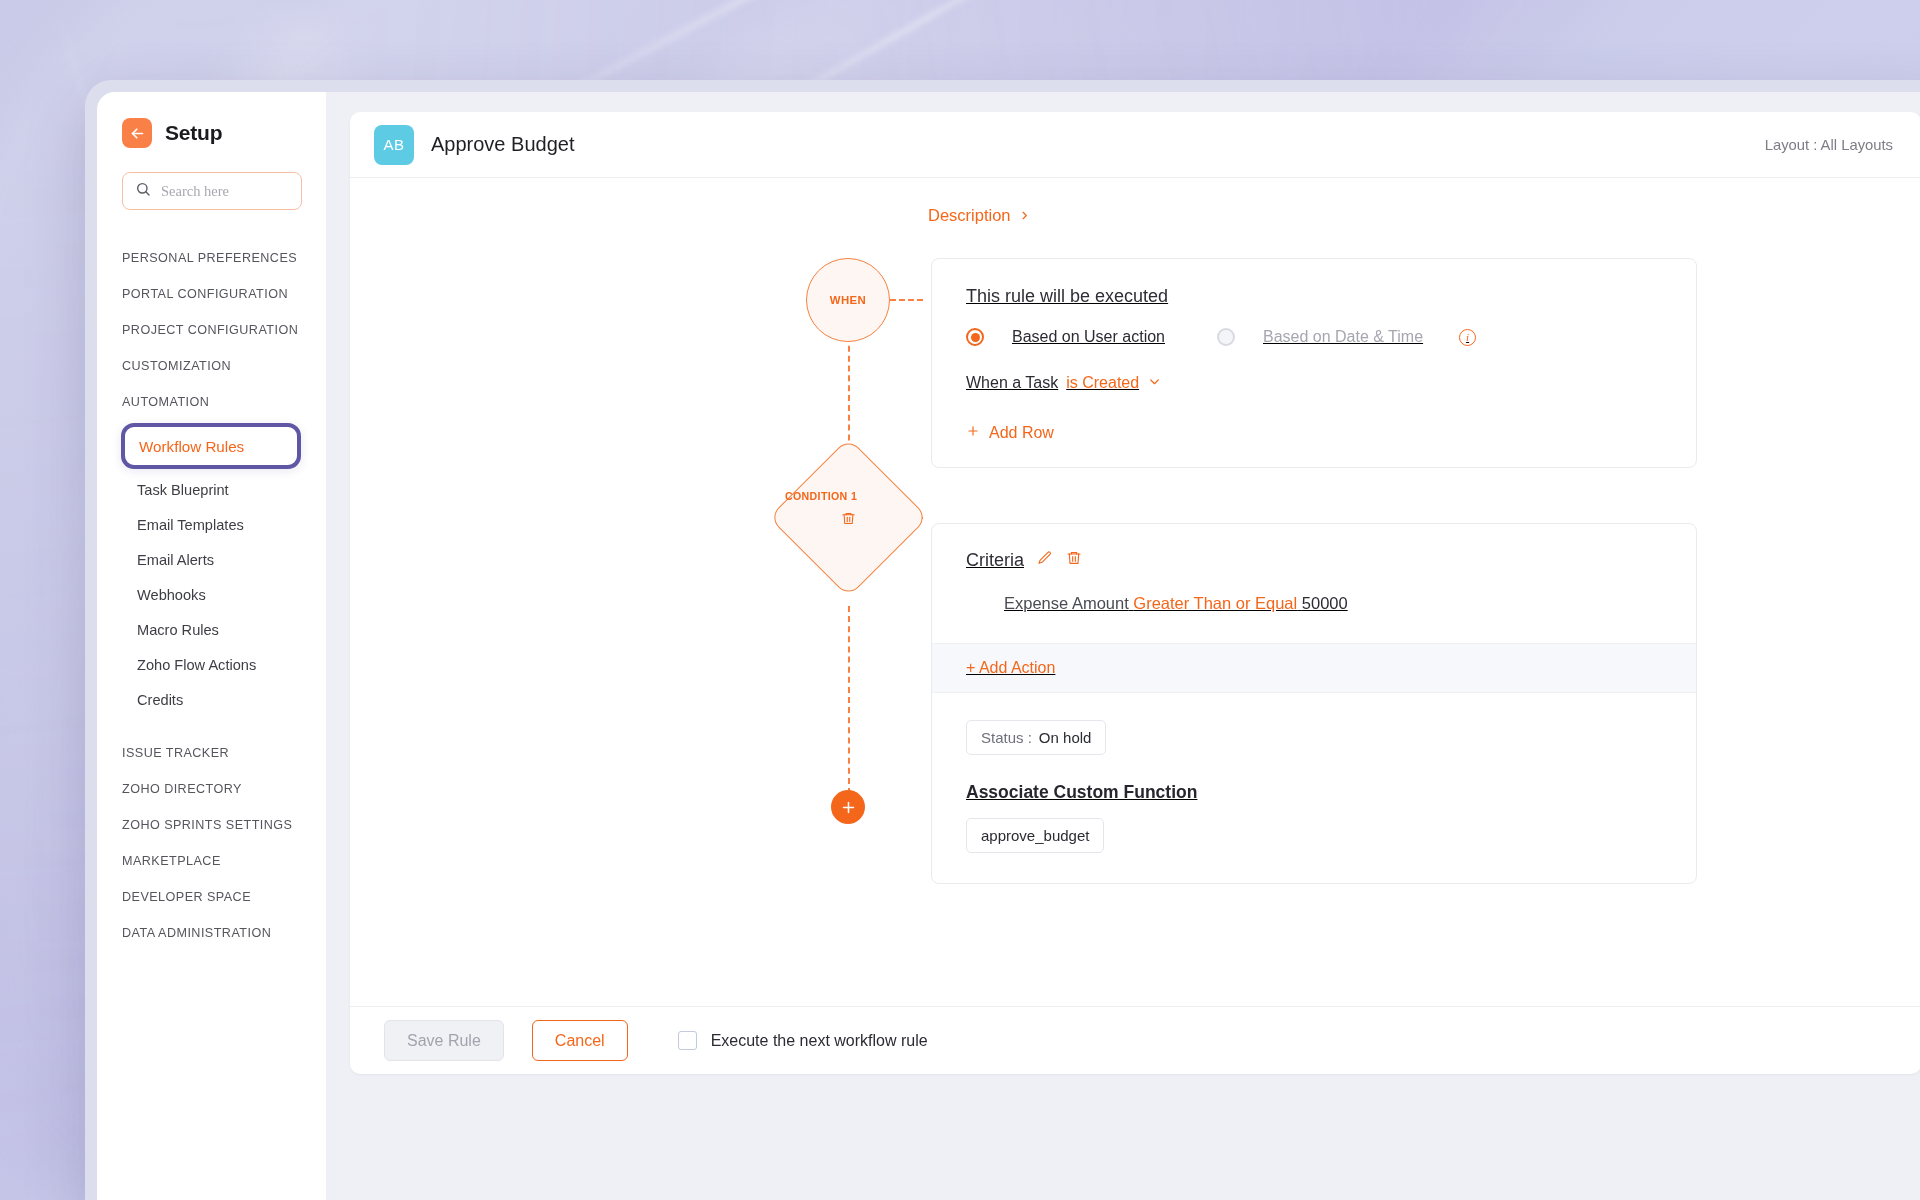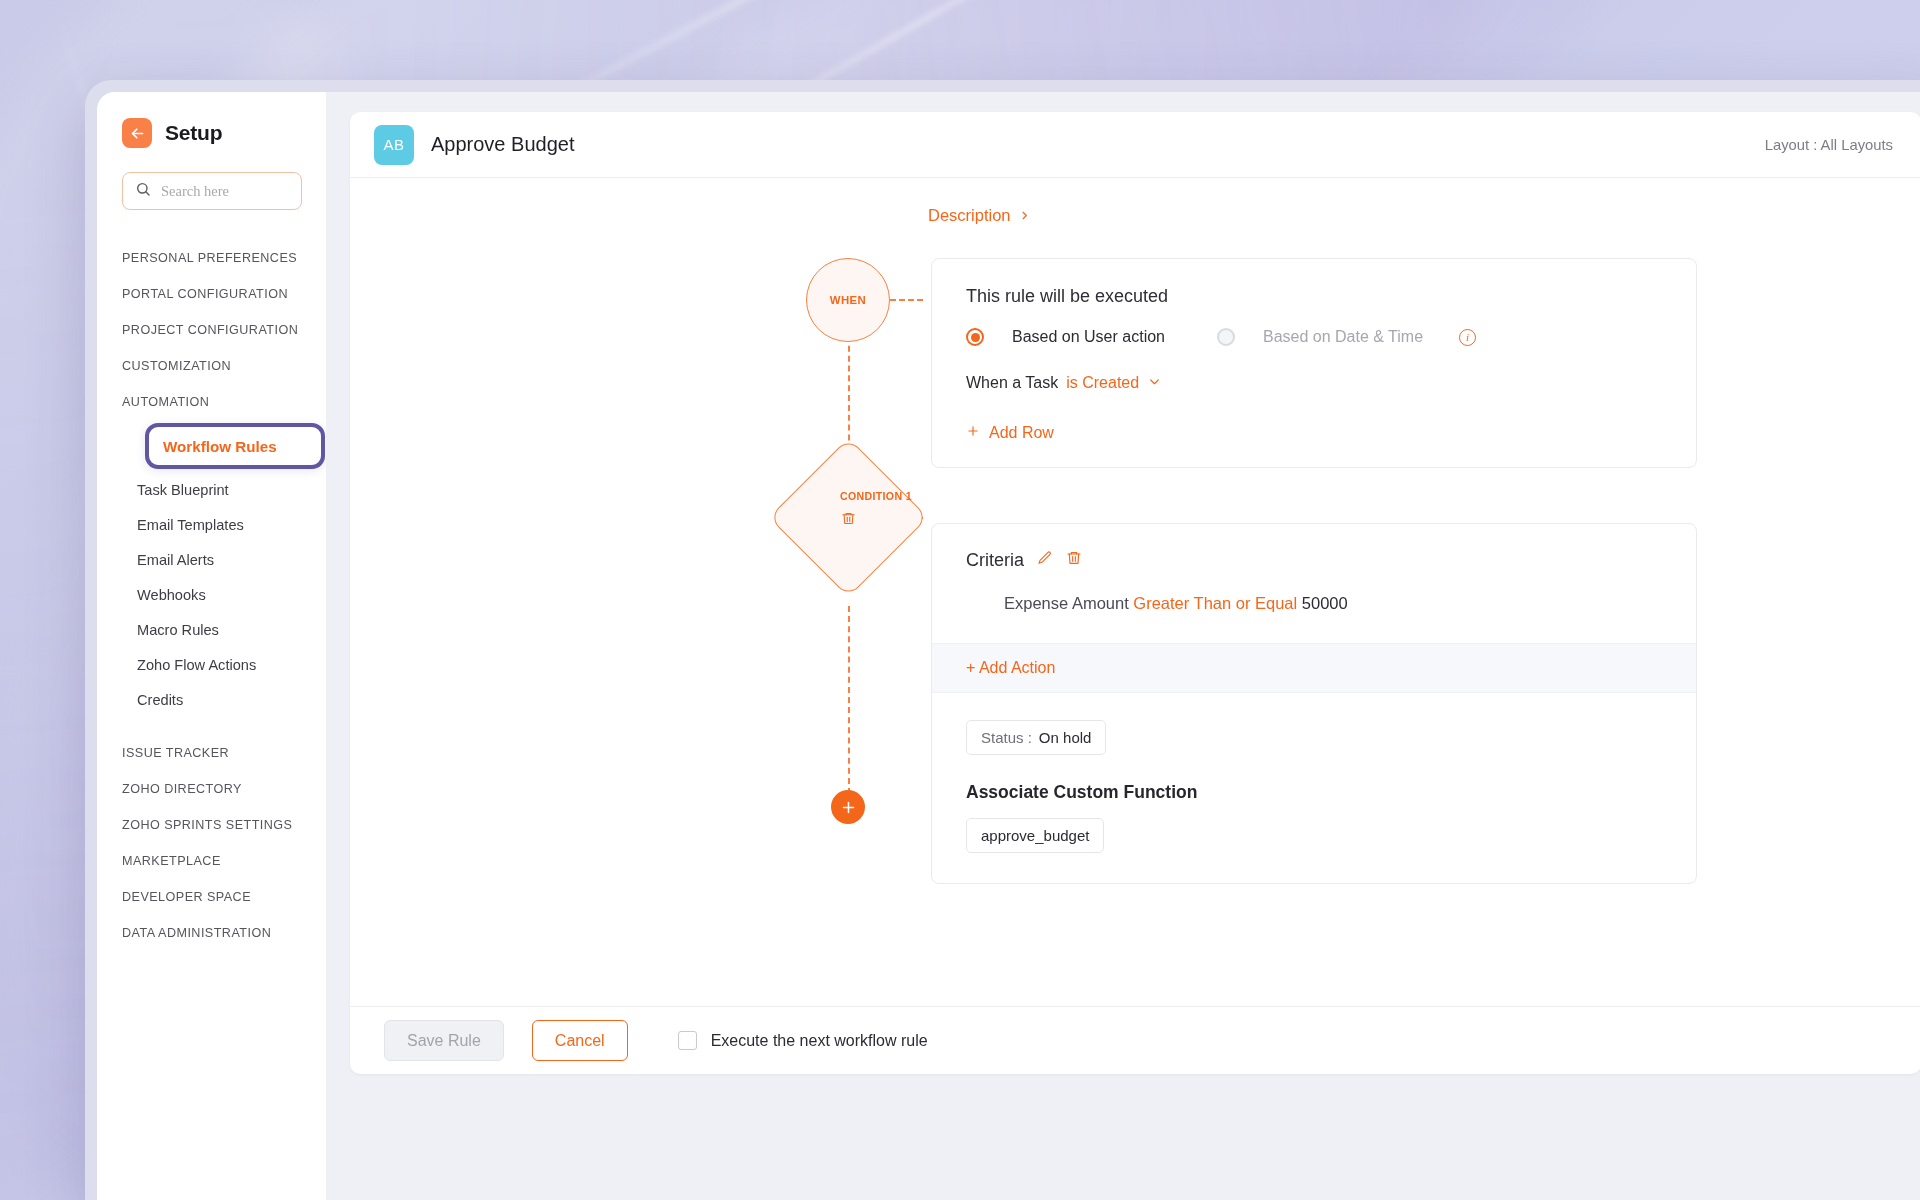--- a/index.html
+++ b/index.html
@@ -144,24 +144,23 @@
     top: 2px;
     width: 180px;
     height: 46px;
     border: 4px solid #5f57a4;
     border-radius: 13px;
     background: #fff;
     display: flex;
     align-items: center;
     padding-left: 14px;
     font-size: 15.2px;
-    font-weight: bold;
+    font-weight: normal;
     color: #f4661a;
     box-shadow: 0 2px 10px rgba(95,87,164,.14);
-    margin-left: 24px;
   }
   .nav-gap { height: 18px; }
 
   
   #main {
     flex: 1;
     background: #eef0f5;
     padding: 20px 24px 0 24px;
     overflow: hidden;
   }
@@ -220,20 +219,21 @@
     align-items: center;
     gap: 8px;
     cursor: pointer;
   }
 
   
   .flow {
     display: flex;
     padding: 33px 0 0 0;
     position: relative;
+    text-decoration: underline;
   }
   .flow-rail {
     width: 163px;
     margin-left: 418px;
     position: relative;
     flex-shrink: 0;
   }
   .rail-line {
     position: absolute;
     left: 80px;
@@ -266,21 +266,21 @@
     background: #fef6f2;
     border-radius: 14px;
     transform: rotate(45deg);
     cursor: pointer;
   }
   .node-cond-label {
     position: absolute;
     left: 17px;
     top: 232px;
     width: 127px;
-    text-align: right;
+    text-align: left;
     font-size: 10.6px;
     font-weight: bold;
     letter-spacing: .35px;
     color: #f4661a;
     pointer-events: none;
   }
   .node-cond-trash {
     position: absolute;
     left: 62px;
     top: 253px;

